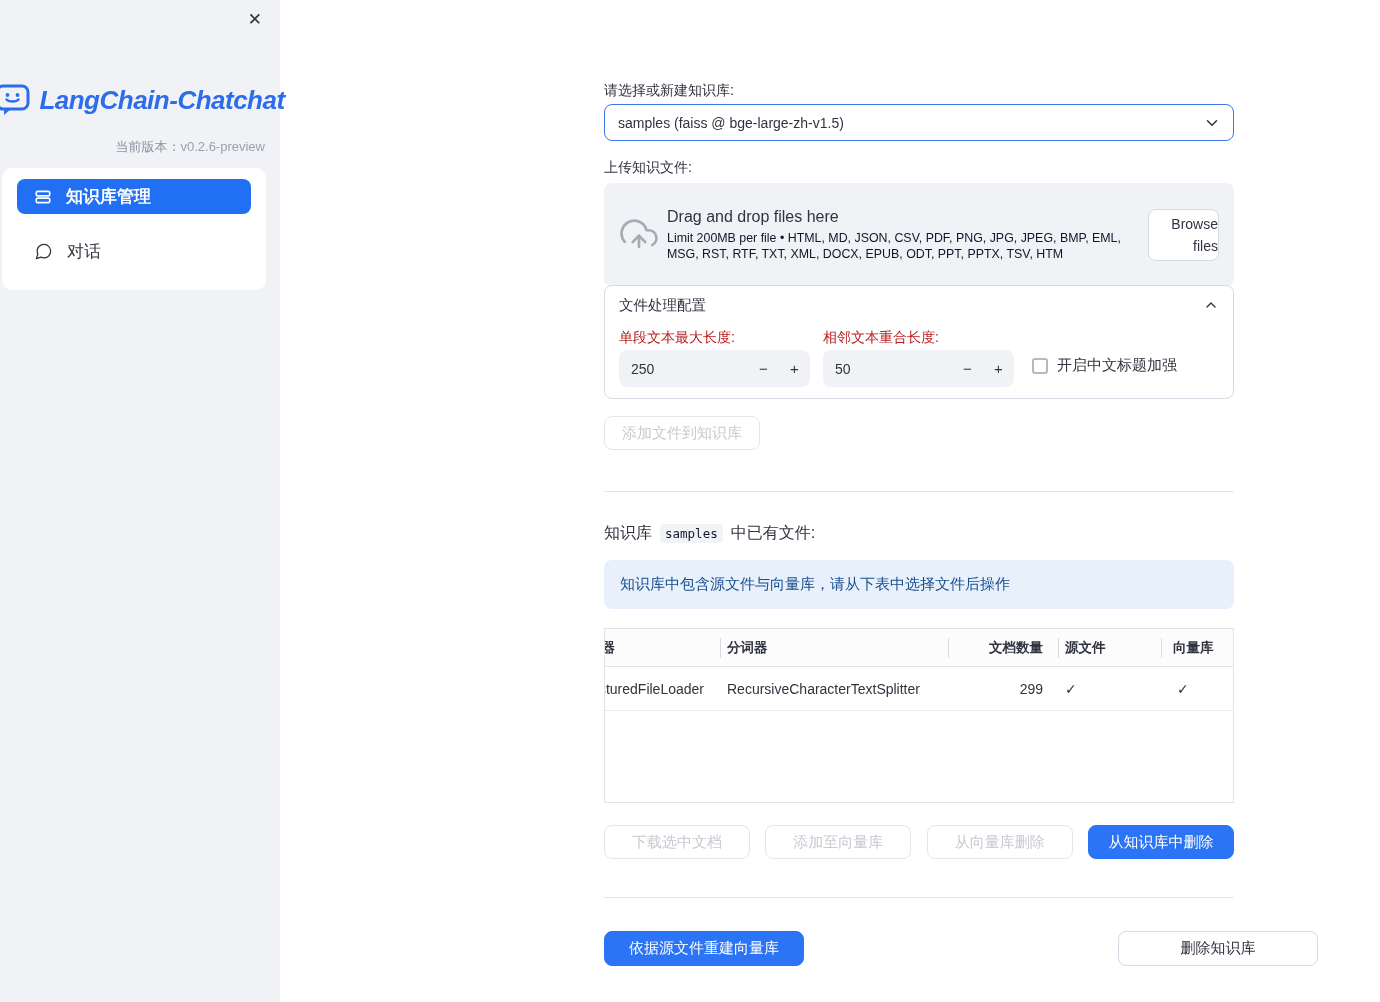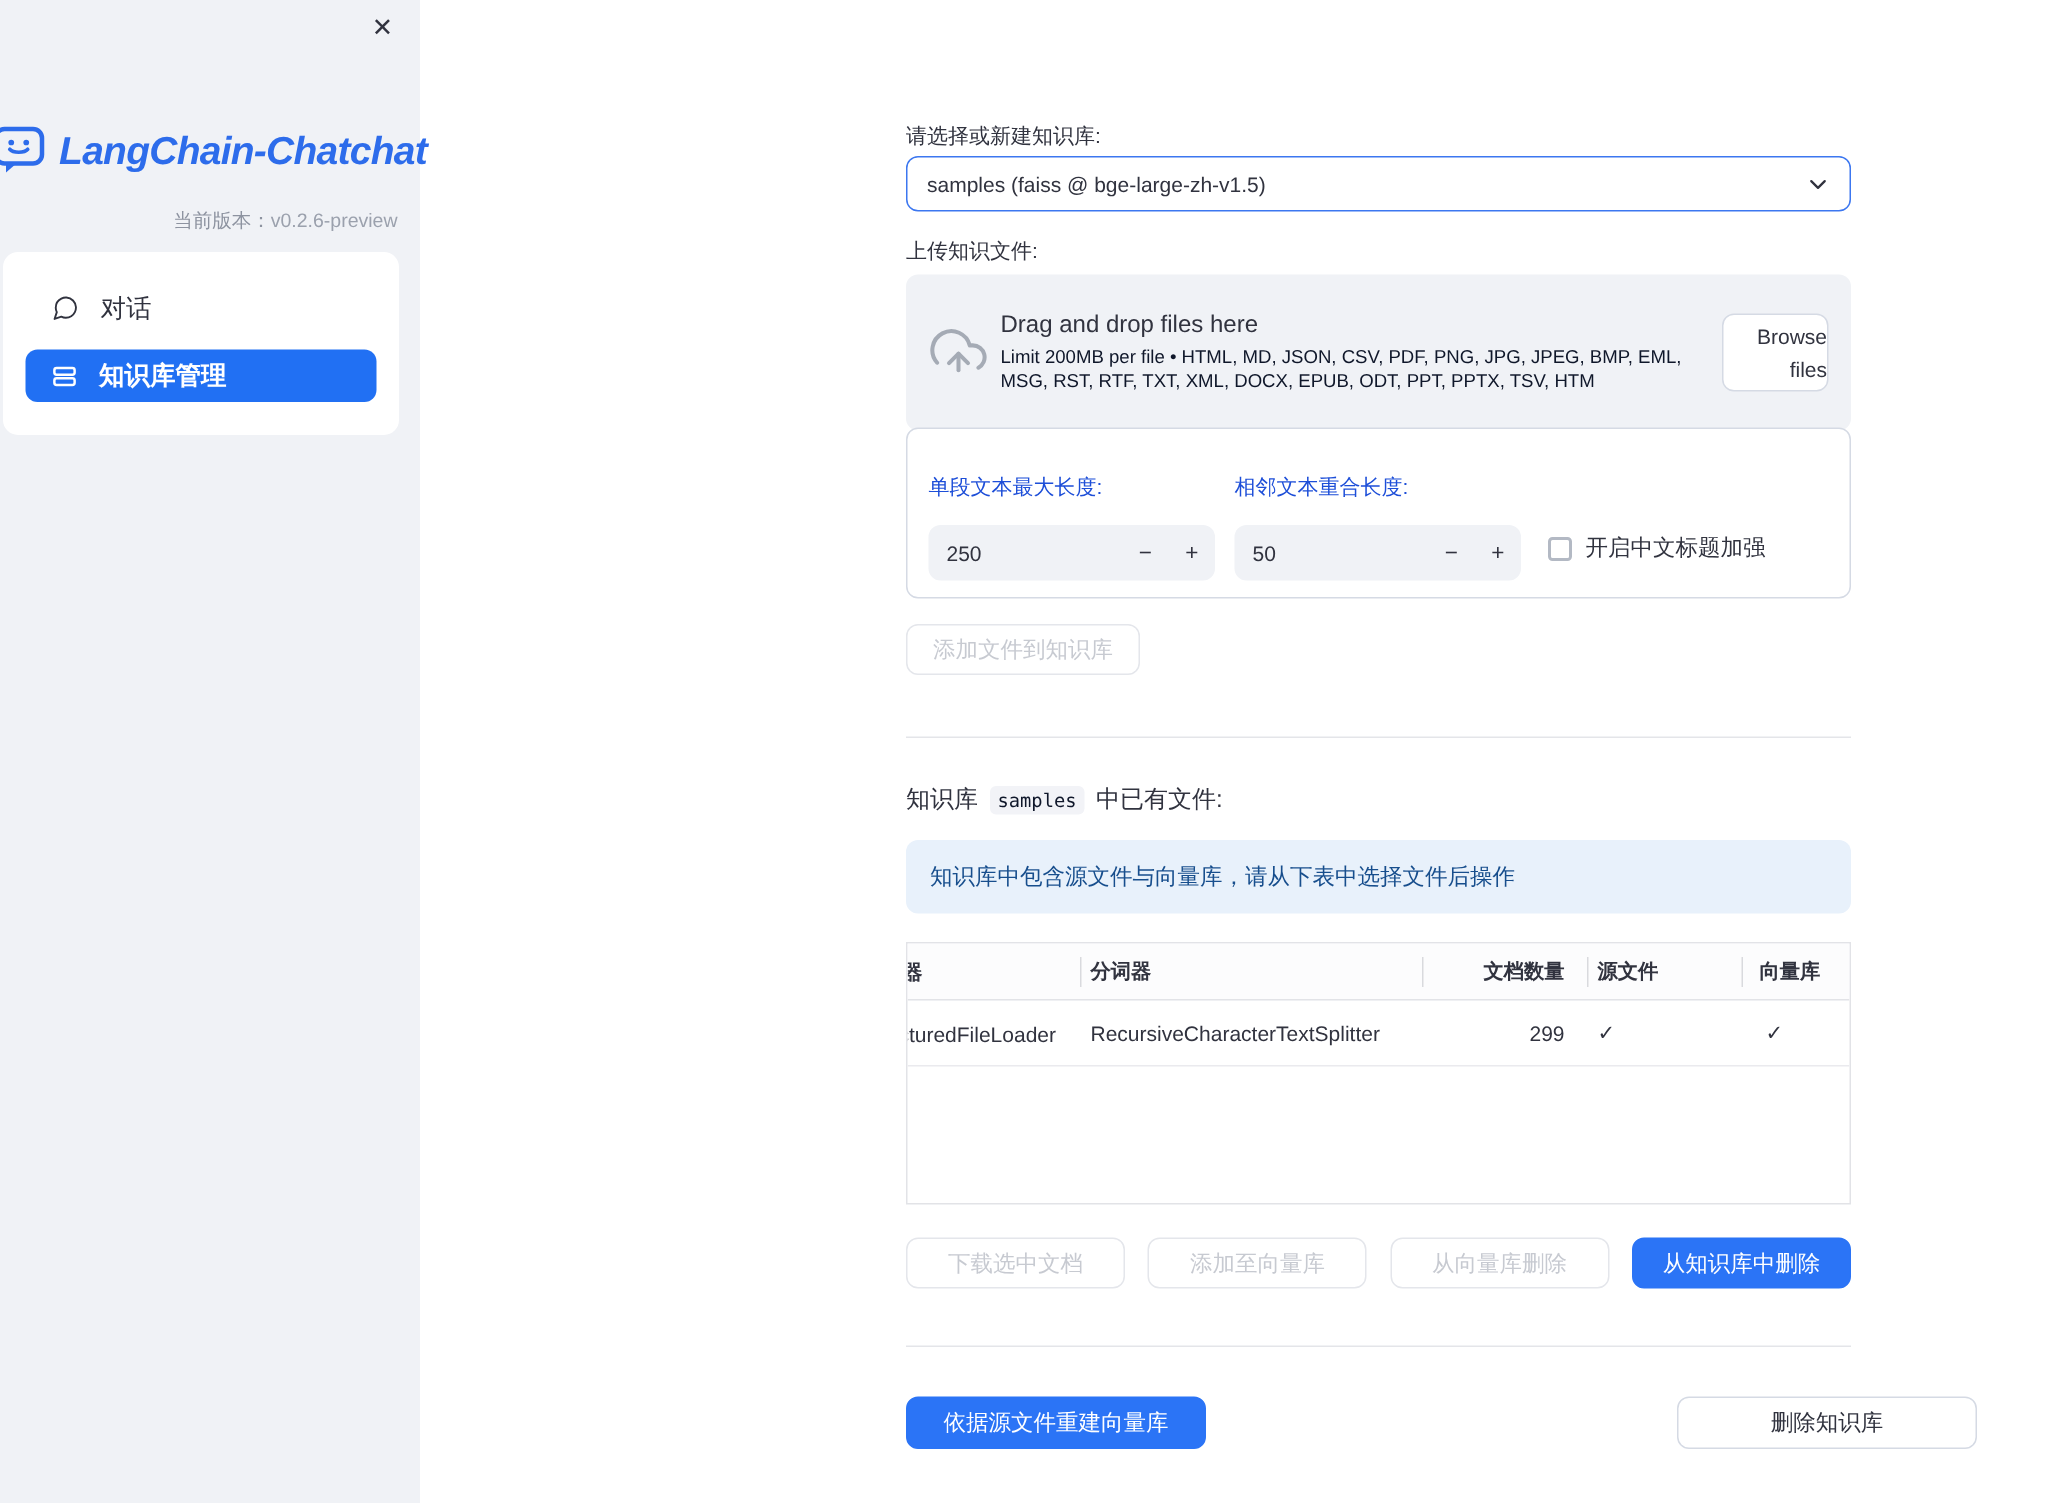--- a/index.html
+++ b/index.html
@@ -81,21 +81,21 @@
 
   .expander {
     position: absolute; top: 285px; left: 0; width: 630px; height: 114px;
     border: 1px solid #d5dae4; border-radius: 8px; background: #fff;
   }
   .exp-header {
     position: absolute; top: 0; left: 0; width: 100%; height: 38px;
     display: flex; align-items: center; padding: 0 14px; cursor: pointer;
   }
   .exp-title { flex: 1; font-size: 14.5px; color: #31333f; }
-  .num-label { position: absolute; top: 30px; font-size: 14px; color: #1d4ed8; }
+  .num-label { position: absolute; top: 43px; font-size: 14px; color: #b91c1c; }
   .stepper {
     position: absolute; top: 64px; width: 191px; height: 37px;
     background: #f0f2f6; border-radius: 8px;
   }
   .stepper .num-value {
     position: absolute; left: 12px; top: 0; height: 37px;
     display: flex; align-items: center; font-size: 14px; color: #31333f;
   }
   .step-btns { position: absolute; right: 0; top: 0; height: 37px; display: flex; }
   .step-btn {
@@ -185,36 +185,36 @@
         </svg>
       </span>
       <span class="logo-text">LangChain-Chatchat</span>
     </div>
 
     <div class="version">
       <span>当前版本：</span><span class="ver-val">v0.2.6-preview</span>
     </div>
 
     <div class="menu-card">
-      <div class="menu-item plain">
-        <span class="menu-icon">
-          <svg width="19" height="19" viewBox="0 0 24 24" fill="none" stroke="#31333f" stroke-width="1.6" stroke-linecap="round" stroke-linejoin="round">
-            <path d="M21 11.5a8.38 8.38 0 0 1-.9 3.8 8.5 8.5 0 0 1-7.6 4.7 8.38 8.38 0 0 1-3.8-.9L3 21l1.9-5.7a8.38 8.38 0 0 1-.9-3.8 8.5 8.5 0 0 1 4.7-7.6 8.38 8.38 0 0 1 3.8-.9h.5a8.48 8.48 0 0 1 8 8v.5z"></path>
-          </svg>
-        </span>
-        <span class="menu-label">对话</span>
-      </div>
       <div class="menu-item active">
         <span class="menu-icon">
           <svg width="18" height="18" viewBox="0 0 24 24" fill="none" stroke="#ffffff" stroke-width="2.2" stroke-linecap="round">
             <rect x="3" y="4.5" width="18" height="6" rx="2"></rect>
             <rect x="3" y="13.5" width="18" height="6" rx="2"></rect>
           </svg>
         </span>
         <span class="menu-label">知识库管理</span>
+      </div>
+      <div class="menu-item plain">
+        <span class="menu-icon">
+          <svg width="19" height="19" viewBox="0 0 24 24" fill="none" stroke="#31333f" stroke-width="1.6" stroke-linecap="round" stroke-linejoin="round">
+            <path d="M21 11.5a8.38 8.38 0 0 1-.9 3.8 8.5 8.5 0 0 1-7.6 4.7 8.38 8.38 0 0 1-3.8-.9L3 21l1.9-5.7a8.38 8.38 0 0 1-.9-3.8 8.5 8.5 0 0 1 4.7-7.6 8.38 8.38 0 0 1 3.8-.9h.5a8.48 8.48 0 0 1 8 8v.5z"></path>
+          </svg>
+        </span>
+        <span class="menu-label">对话</span>
       </div>
     </div>
   </div>
 
   <div class="content">
 
     <div class="field-label" style="top:82px;">请选择或新建知识库:</div>
 
     <div class="kb-select">
       <span class="sel-value">samples (faiss @ bge-large-zh-v1.5)</span>
@@ -236,20 +236,28 @@
         </svg>
       </span>
       <div class="dz-texts">
         <div class="dz-title">Drag and drop files here</div>
         <div class="dz-hint">Limit 200MB per file • HTML, MD, JSON, CSV, PDF, PNG, JPG, JPEG, BMP, EML, MSG, RST, RTF, TXT, XML, DOCX, EPUB, ODT, PPT, PPTX, TSV, HTM</div>
       </div>
       <div class="browse-btn">Browse files</div>
     </div>
 
     <div class="expander">
+      <div class="exp-header">
+        <span class="exp-title">文件处理配置</span>
+        <span>
+          <svg width="16" height="16" viewBox="0 0 24 24" fill="none" stroke="#31333f" stroke-width="2" stroke-linecap="round" stroke-linejoin="round">
+              <polyline points="6 15 12 9 18 15"></polyline>
+            </svg>
+        </span>
+      </div>
 
       <div class="num-label" style="left:14px;">单段文本最大长度:</div>
       <div class="stepper" style="left:14px;">
         <span class="num-value">250</span>
         <span class="step-btns">
           <span class="step-btn">−</span>
           <span class="step-btn">+</span>
         </span>
       </div>
 

